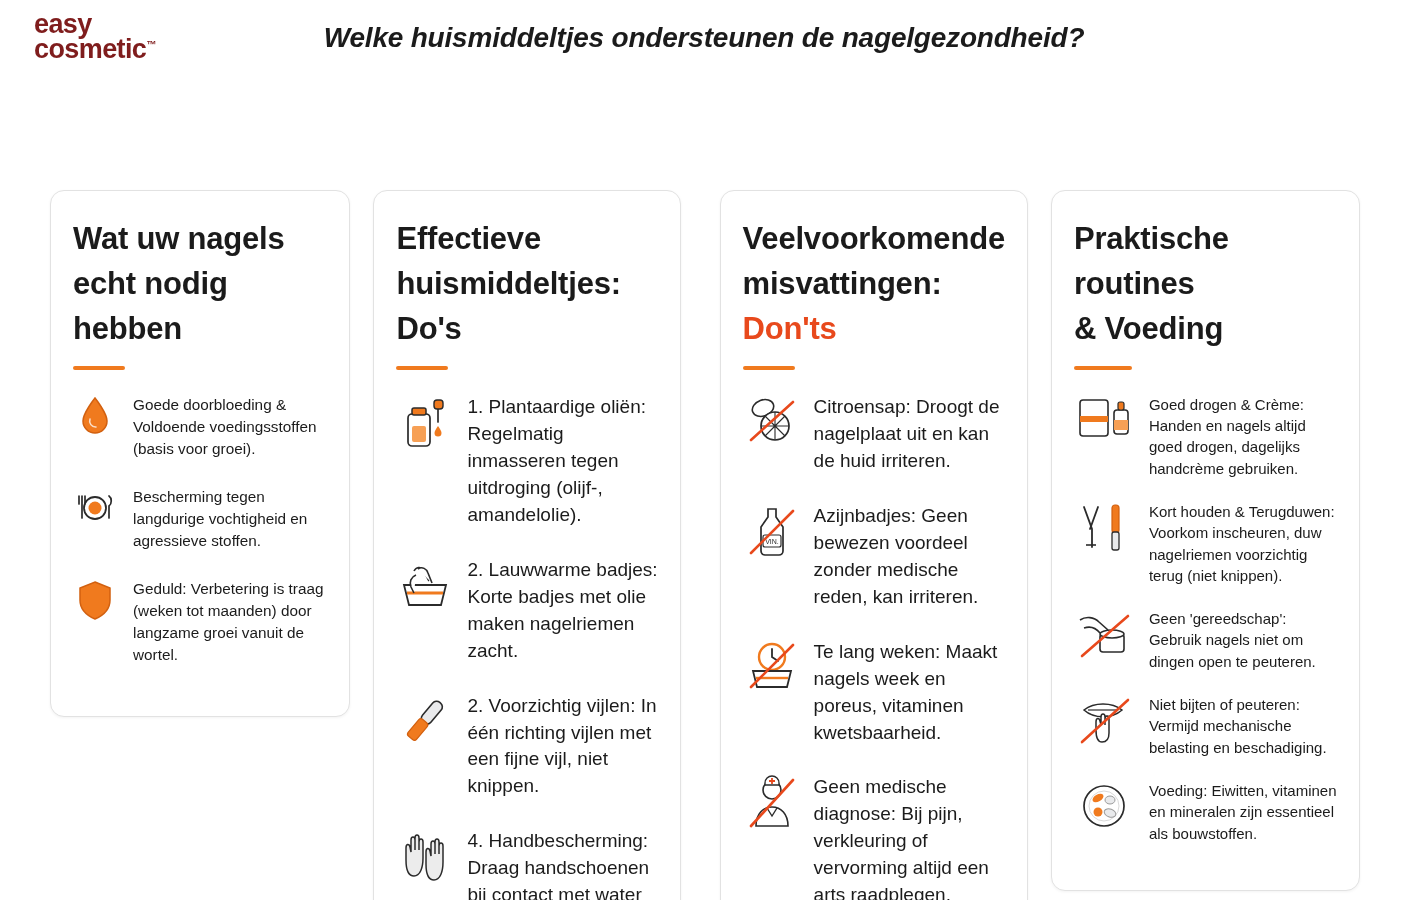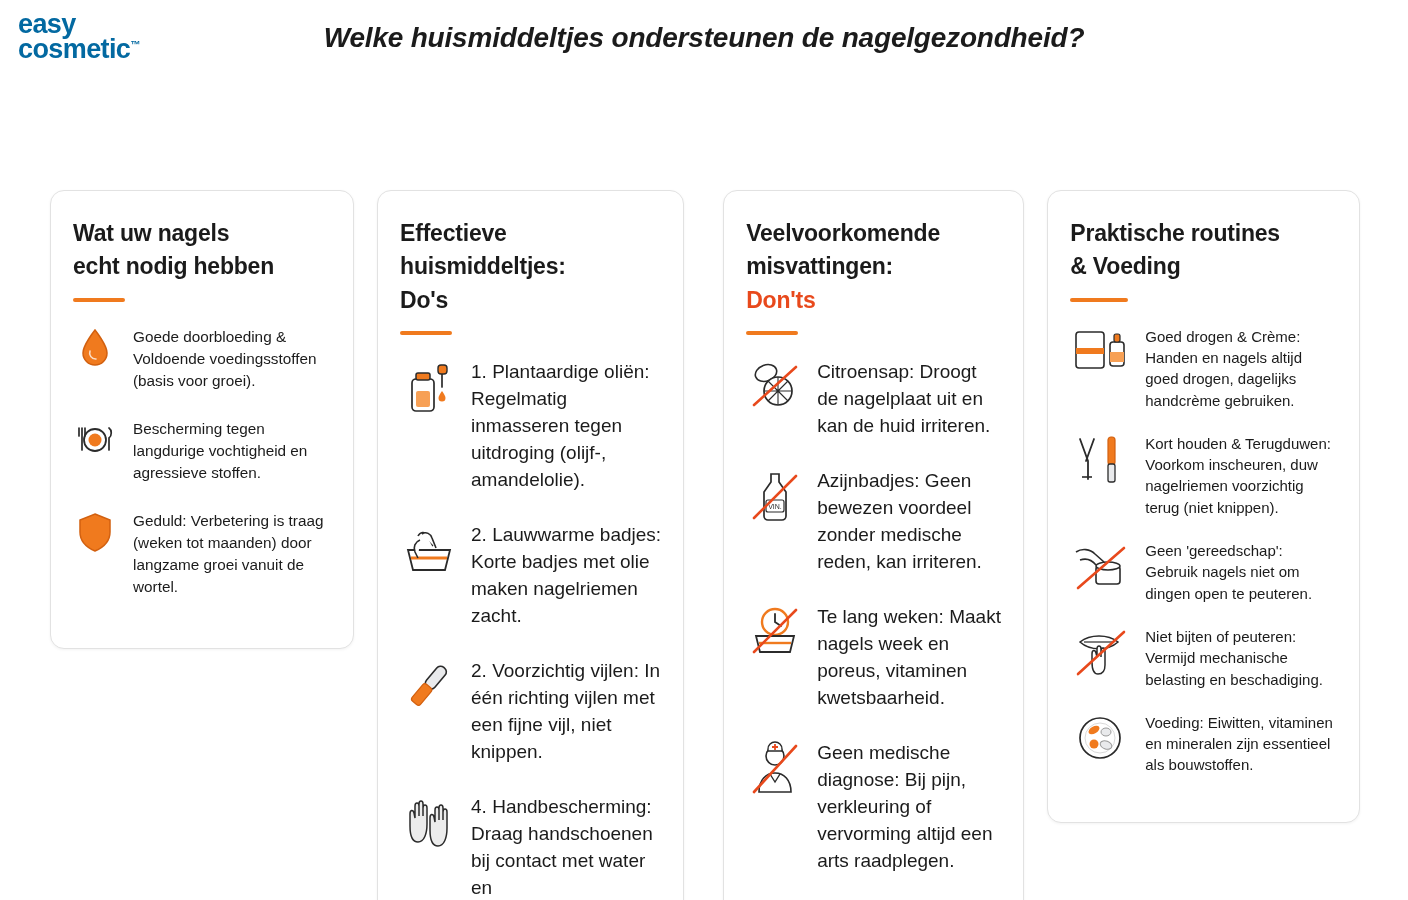--- a/index.html
+++ b/index.html
@@ -16,27 +16,27 @@
     position: relative;
   }
 
   
   .header {
     position: relative;
     height: 92px;
   }
   .logo {
     position: absolute;
-    left: 18px;
+    left: 34px;
     top: 12px;
     line-height: 0.92;
     font-weight: bold;
     font-size: 27px;
     letter-spacing: -0.6px;
-    color: #0369a1;
+    color: #7f1d1d;
   }
   .logo .l2 { position: relative; display: inline-block; }
   .logo .tm {
     font-size: 10px;
     vertical-align: super;
     font-weight: bold;
     letter-spacing: 0;
   }
   .page-title {
     position: absolute;
@@ -68,21 +68,21 @@
     padding: 26px 22px 26px 22px;
     box-sizing: border-box;
   }
   .card-1 { width: 313px; }
   .card-2 { width: 308px; }
   .card-3 { width: 310px; margin-left: 16px; }
   .card-4 { width: 322px; }
 
   .card h2 {
     margin: 0;
-    font-size: 23px;
+    font-size: 31px;
     line-height: 1.45;
     font-weight: bold;
     letter-spacing: -0.2px;
   }
   .card h2 .dont {
     color: #e8491c;
   }
   .rule {
     width: 52px;
     height: 4px;

